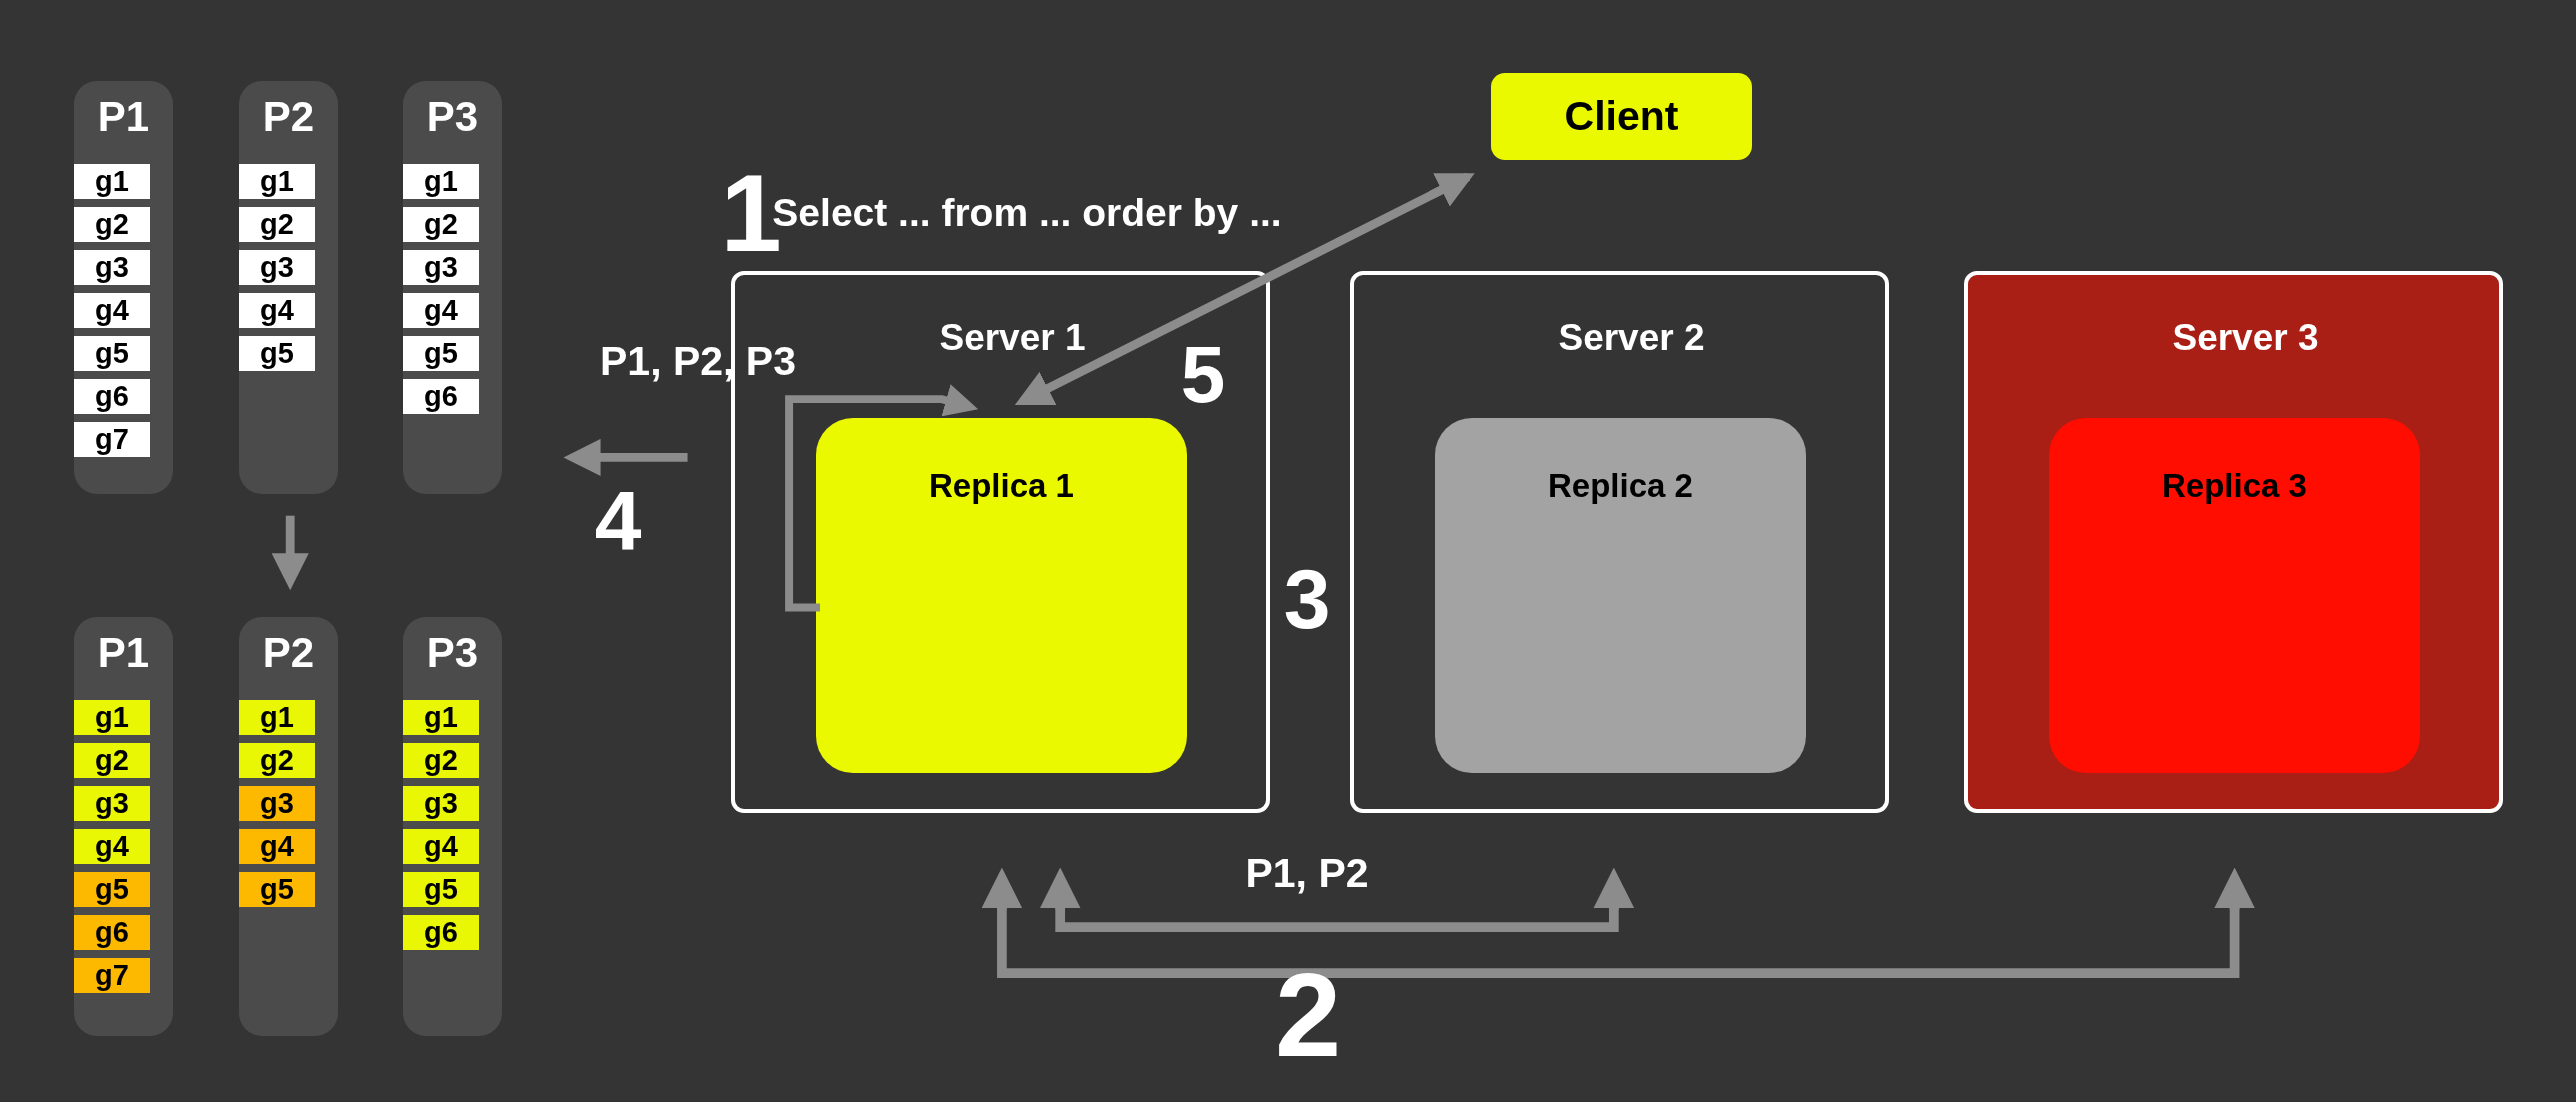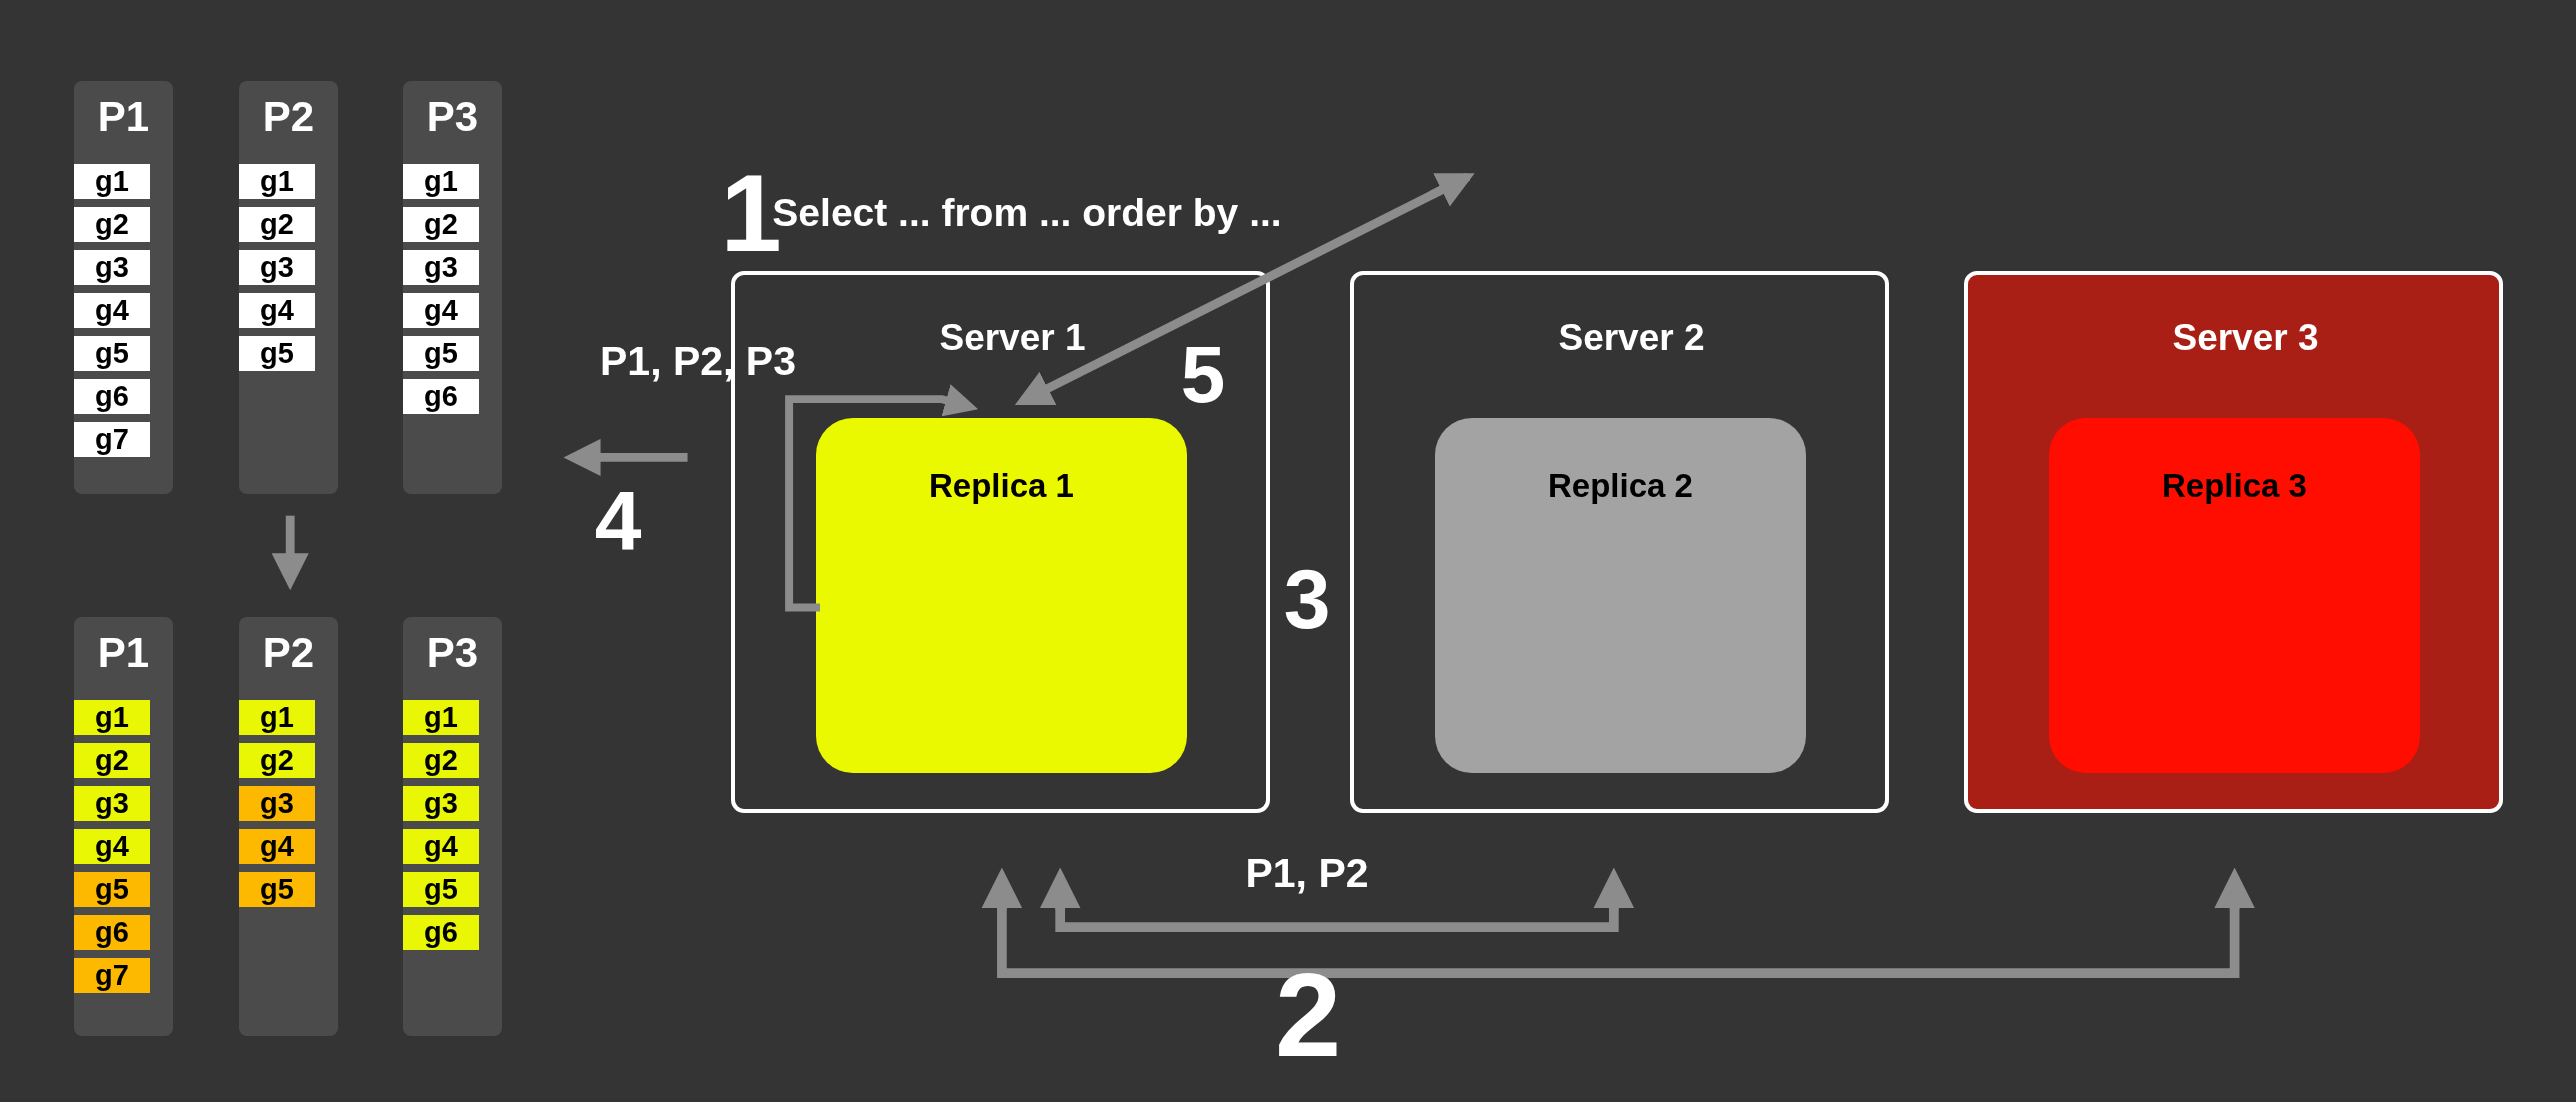--- a/index.html
+++ b/index.html
@@ -1,20 +1,20 @@
 <!DOCTYPE html>
 <html style="font-size:14px"><head>
 <meta charset="utf-8">
 <style>
   html,body{margin:0;padding:0;background:#343434;}
   .canvas{position:relative;width:2576px;height:1102px;background:#343434;overflow:hidden;
           font-family:"Liberation Sans","DejaVu Sans",sans-serif;font-weight:700;}
 
   
-  .pcol{position:absolute;width:99px;background:#4b4b4b;border-radius:8px;z-index:1;}
+  .pcol{position:absolute;width:99px;background:#4b4b4b;border-radius:23px;z-index:1;}
   .pcol.top{top:81px;height:413px;}
   .pcol.bot{top:617px;height:419px;}
   .ptitle{margin-top:12.4px;text-align:center;font-size:42px;color:#ffffff;}
   .gstack{display:flex;flex-direction:column;gap:8px;margin-top:23px;}
   .gbox{width:76px;height:35px;display:flex;align-items:center;justify-content:center;
         font-size:29px;color:#000;}
   .gbox[data-color="white"]{background:#ffffff;}
   .gbox[data-color="yellow"]{background:#e9f705;}
   .gbox[data-color="orange"]{background:#fcb900;}
 
@@ -146,20 +146,23 @@
       <div class="rlabel">Replica 2</div>
     </div>
   </div>
   <div class="server" style="left:1964px" data-fill="darkred">
     <div class="slabel">Server 3</div>
     <div class="replica" data-color="red">
       <div class="rlabel">Replica 3</div>
     </div>
   </div>
 
+  <div class="client">
+    <span class="client-label">Client</span>
+  </div>
 
   <div class="num" style="left:751px;top:212px;font-size:110px">1</div>
   <div class="lbl" style="left:1027px;top:213px;font-size:39px">Select ... from ... order by ...</div>
   <div class="num" style="left:1308px;top:1014px;font-size:119px">2</div>
   <div class="num" style="left:1307px;top:599px;font-size:84px">3</div>
   <div class="num" style="left:618px;top:521px;font-size:84px">4</div>
   <div class="num" style="left:1203px;top:375px;font-size:80px">5</div>
   <div class="lbl" style="left:698px;top:361px;font-size:41px">P1, P2, P3</div>
   <div class="lbl" style="left:1307px;top:873px;font-size:41px">P1, P2</div>
 

